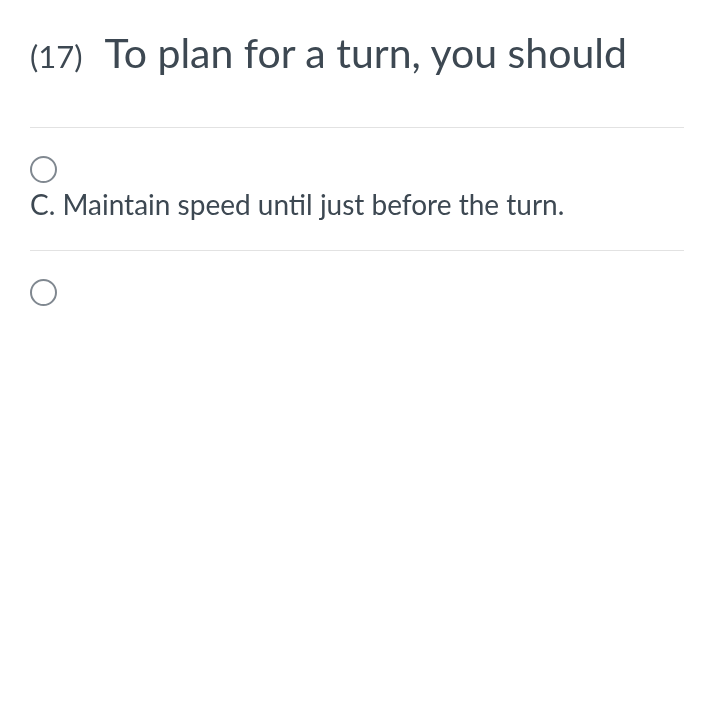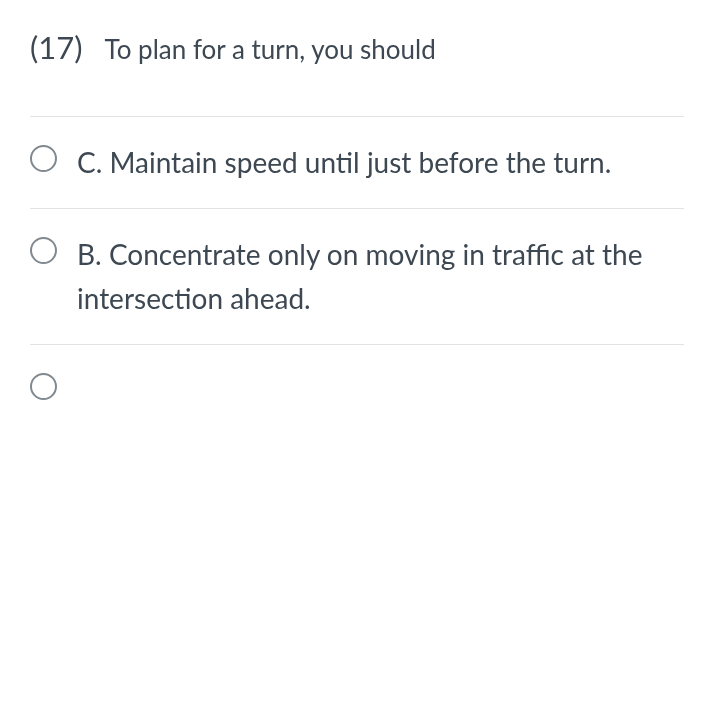--- a/index.html
+++ b/index.html
@@ -19,32 +19,33 @@
       align-items: baseline;
       margin-bottom: 50px;
     }
     .question-number {
       font-size: 31px;
       color: #3d4852;
       margin-right: 22px;
       font-weight: 400;
     }
     .question-text {
-      font-size: 26px;
+      font-size: 41px;
       color: #3d4852;
       font-weight: 400;
     }
     .options {
       list-style: none;
     }
     .option {
       display: flex;
       align-items: flex-start;
       padding: 24px 0 24px 0;
       border-top: 1px solid #e2e2e2;
+      flex-direction: column;
     }
     .radio {
       width: 27px;
       height: 27px;
       min-width: 27px;
       border: 2.5px solid #808890;
       border-radius: 50%;
       margin-right: 20px;
       margin-top: 4px;
       background: #ffffff;
@@ -65,18 +66,14 @@
   <span class="question-text">To plan for a turn, you should</span>
 </div>
 
 <ul class="options">
   <li class="option">
     <span class="radio"></span>
     <span class="option-label">C. Maintain speed until just before the turn.</span>
   </li>
   <li class="option">
     <span class="radio"></span>
-    <span class="option-label">B. Concentrate only on moving in traffic at the intersection ahead.</span>
-  </li>
-  <li class="option">
-    <span class="radio"></span>
   </li>
 </ul>
 
 </body></html>

